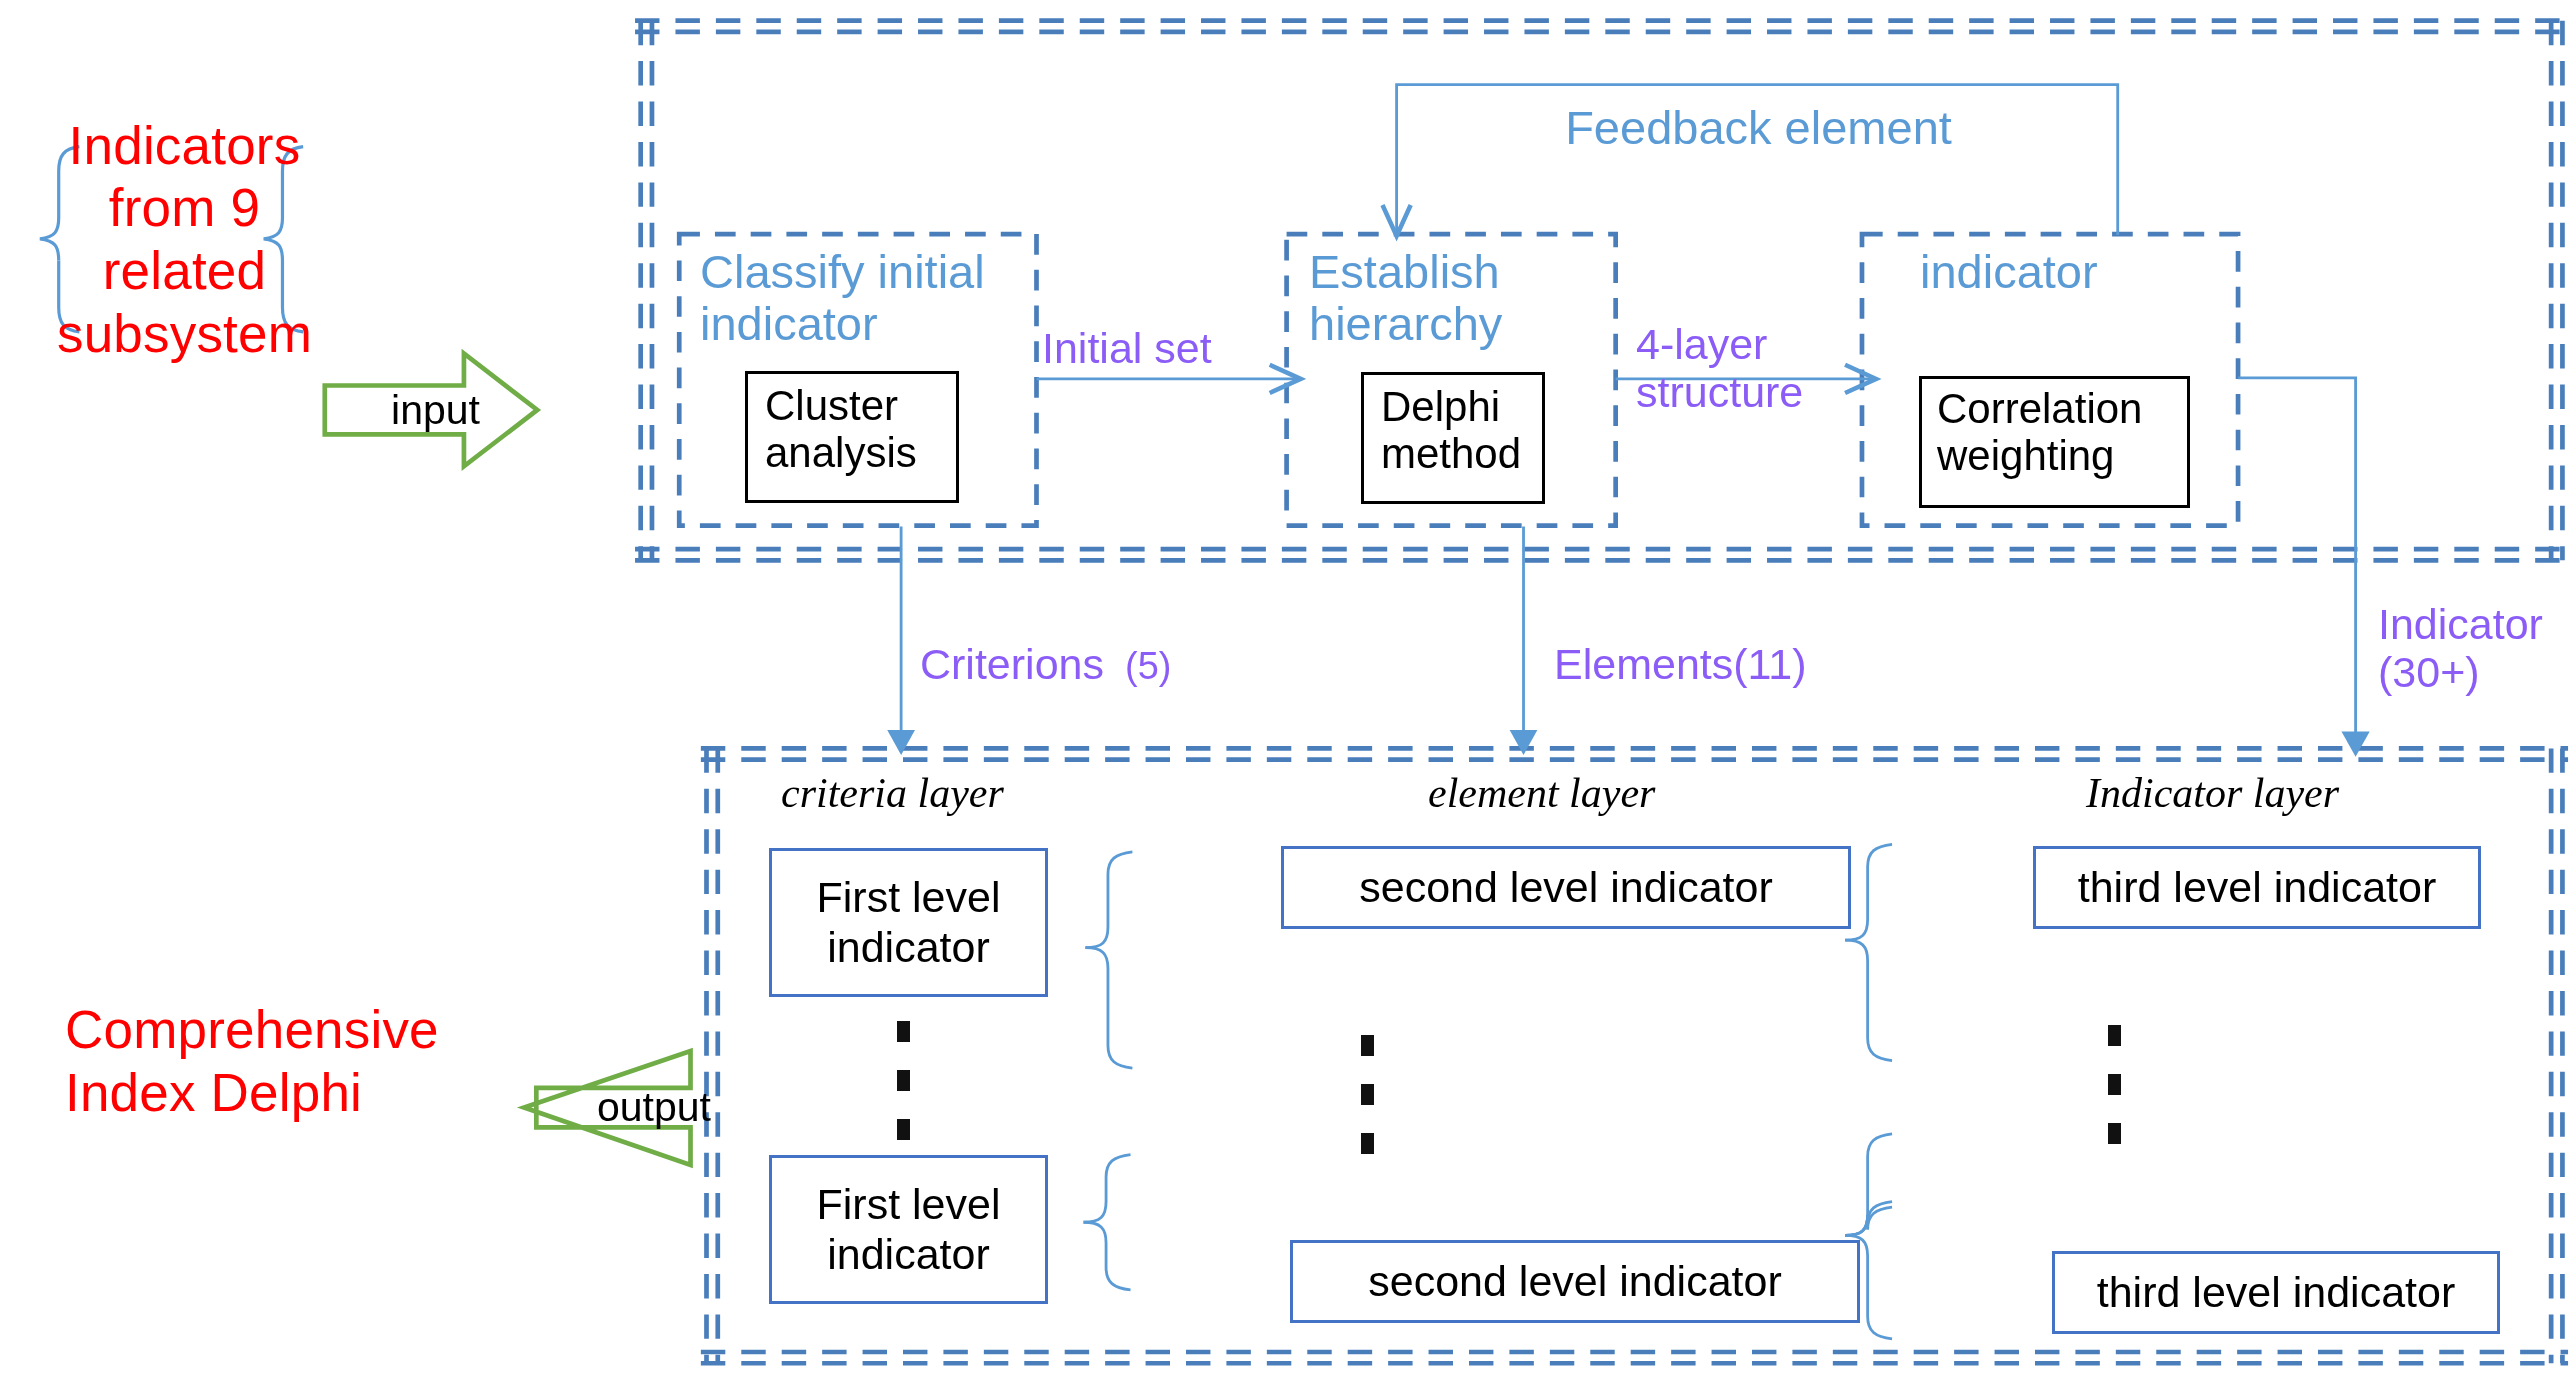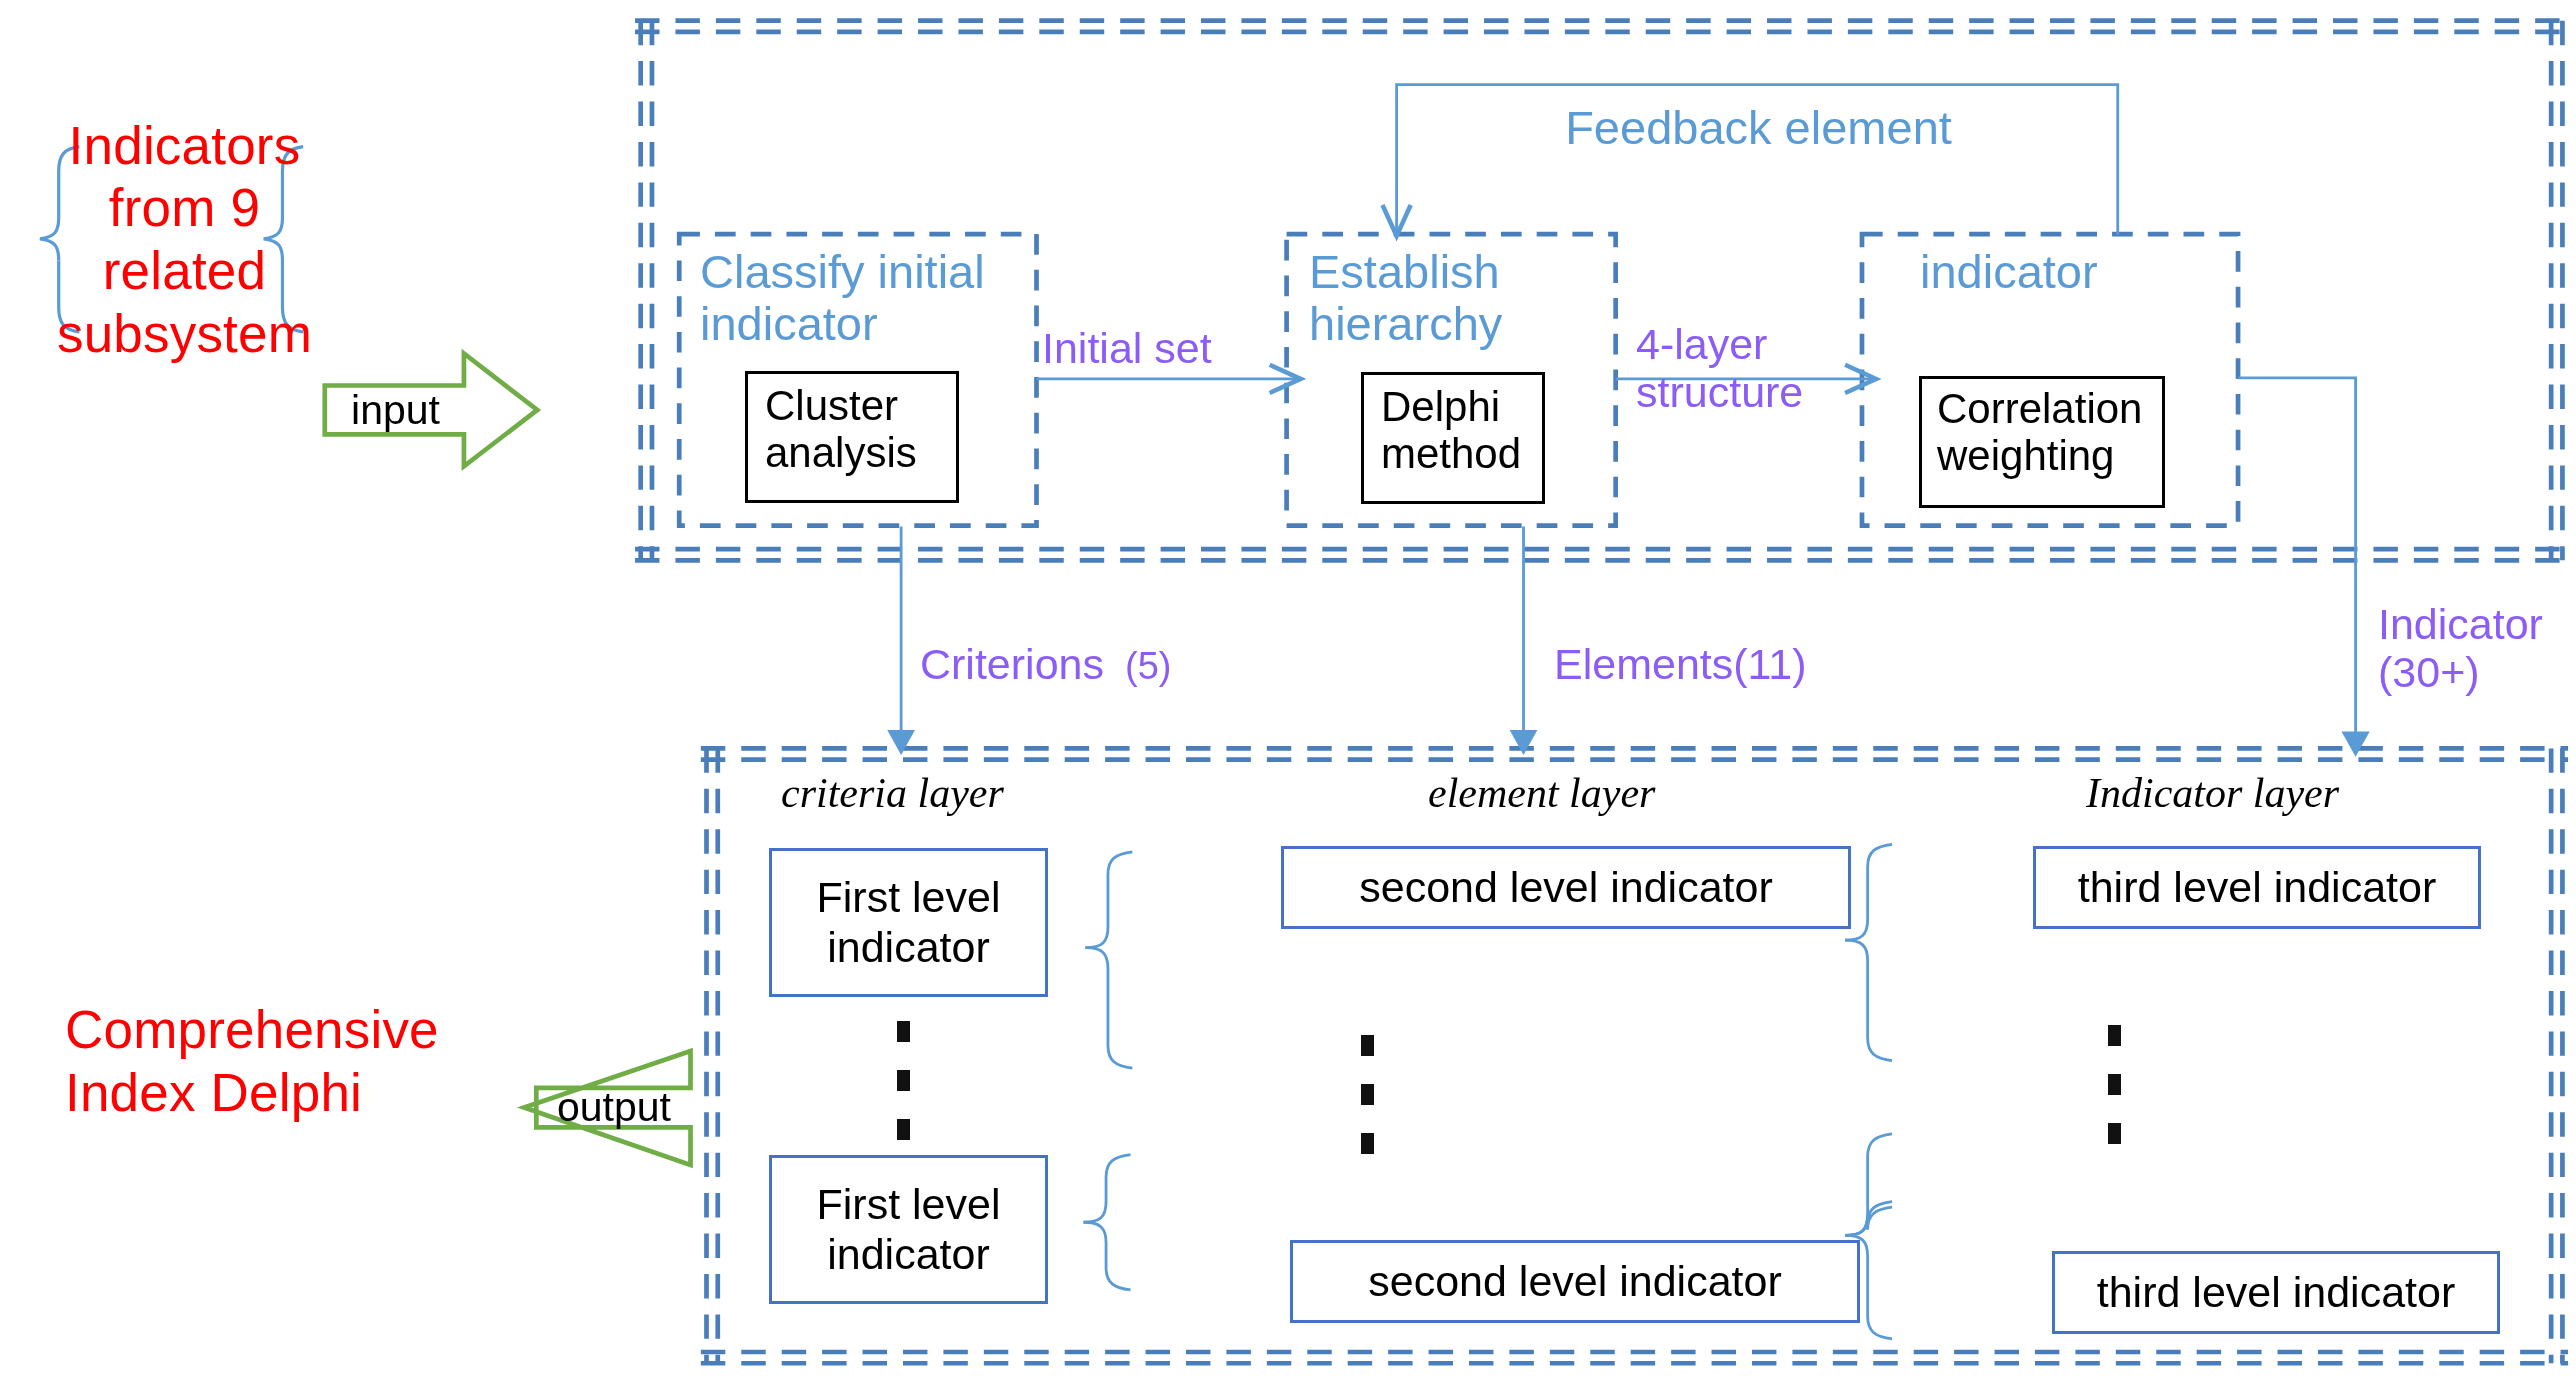--- a/index.html
+++ b/index.html
@@ -4,21 +4,21 @@
 <style>
   html,body{margin:0;padding:0;background:#fff;}
   body{font-family:"Liberation Sans","DejaVu Sans",sans-serif;}
   #stage{position:relative;width:2576px;height:1399px;overflow:hidden;background:#fff;}
   #svg-layer{position:absolute;left:0;top:0;width:2576px;height:1399px;pointer-events:none;}
   .abs{position:absolute;}
   .ctr{display:flex;align-items:center;justify-content:center;text-align:center;}
   
   .red-text{color:#FF0000;font-size:53px;line-height:1.18;letter-spacing:0.2px;}
   
-  .green-label{color:#000;font-size:41px;}
+  .green-label{color:#000;font-size:41px;padding-left:40px;}
   
   .proc-cap{color:#5B9BD5;font-size:47px;line-height:1.1;}
   
   .method-box{border:3.8px solid #000;background:#fff;color:#000;font-size:42px;line-height:1.14;}
   
   .conn-label{color:#8b5cf6;font-size:43px;line-height:1.12;}
   .feedback-label{color:#5B9BD5;font-size:47px;}
   
   .layer-cap{color:#000;font-size:42px;font-style:italic;font-family:"Liberation Serif","DejaVu Serif",serif;}
   
@@ -135,21 +135,21 @@
     <div>hierarchy</div>
   </div>
   <div class="abs method-box" style="left:1361px;top:372px;width:184px;height:132px;padding:7.5px 0 0 17px;box-sizing:border-box;">
     <div>Delphi</div>
     <div>method</div>
   </div>
 
   <div class="abs proc-cap" style="left:1920px;top:246px;width:320px;">
     <div>indicator</div>
   </div>
-  <div class="abs method-box" style="left:1919px;top:376px;width:246px;height:132px;padding:5.6px 0 0 15px;box-sizing:border-box;">
+  <div class="abs method-box" style="left:1919px;top:376px;width:271px;height:132px;padding:5.6px 0 0 15px;box-sizing:border-box;">
     <div>Correlation</div>
     <div>weighting</div>
   </div>
 
   <div class="abs ctr feedback-label" style="left:1467px;top:99px;width:583px;height:56px;">Feedback element</div>
 
   <div class="abs conn-label" style="left:1042px;top:324px;width:273px;">
     <div>Initial set</div>
   </div>
   <div class="abs conn-label" style="left:1636px;top:320px;width:282px;">

